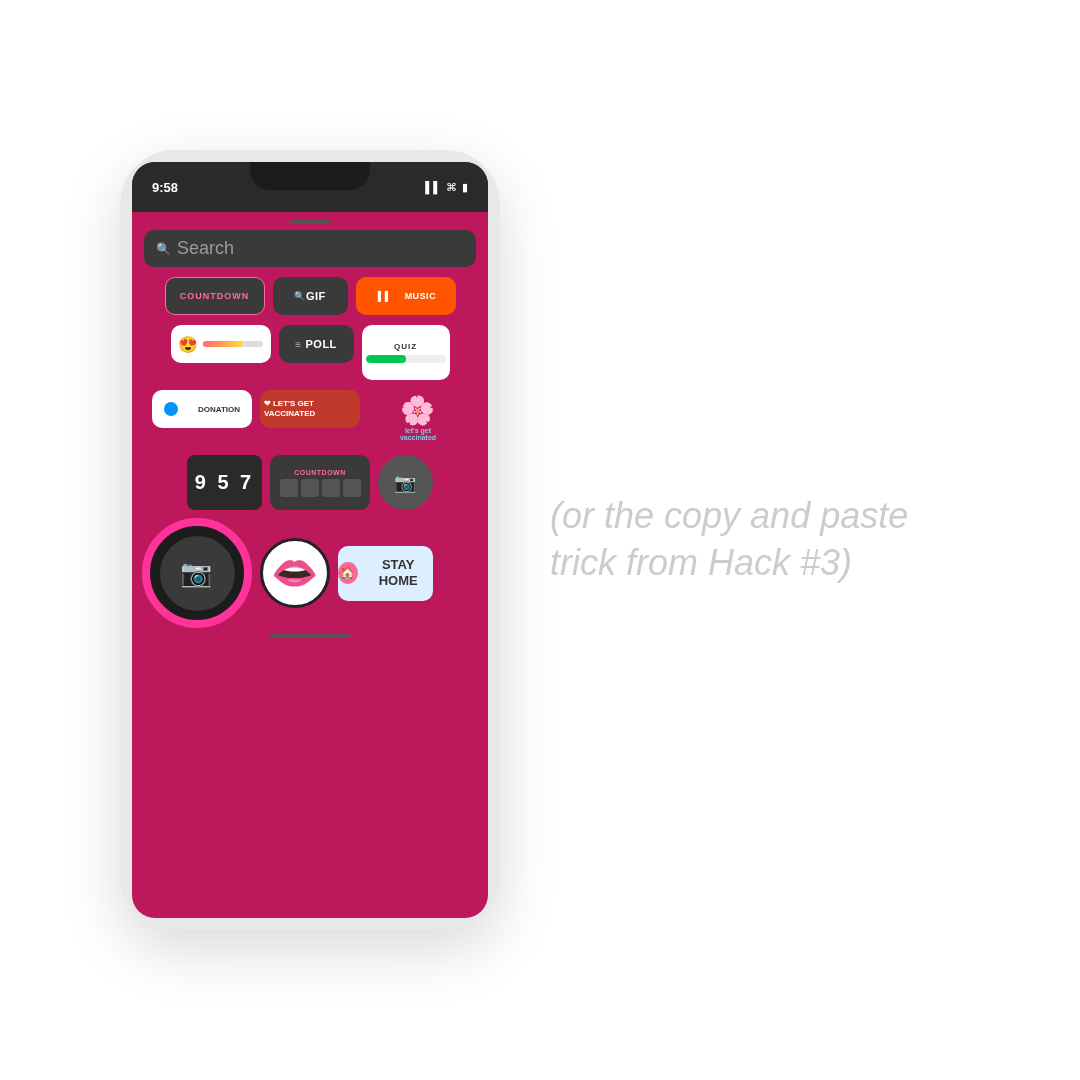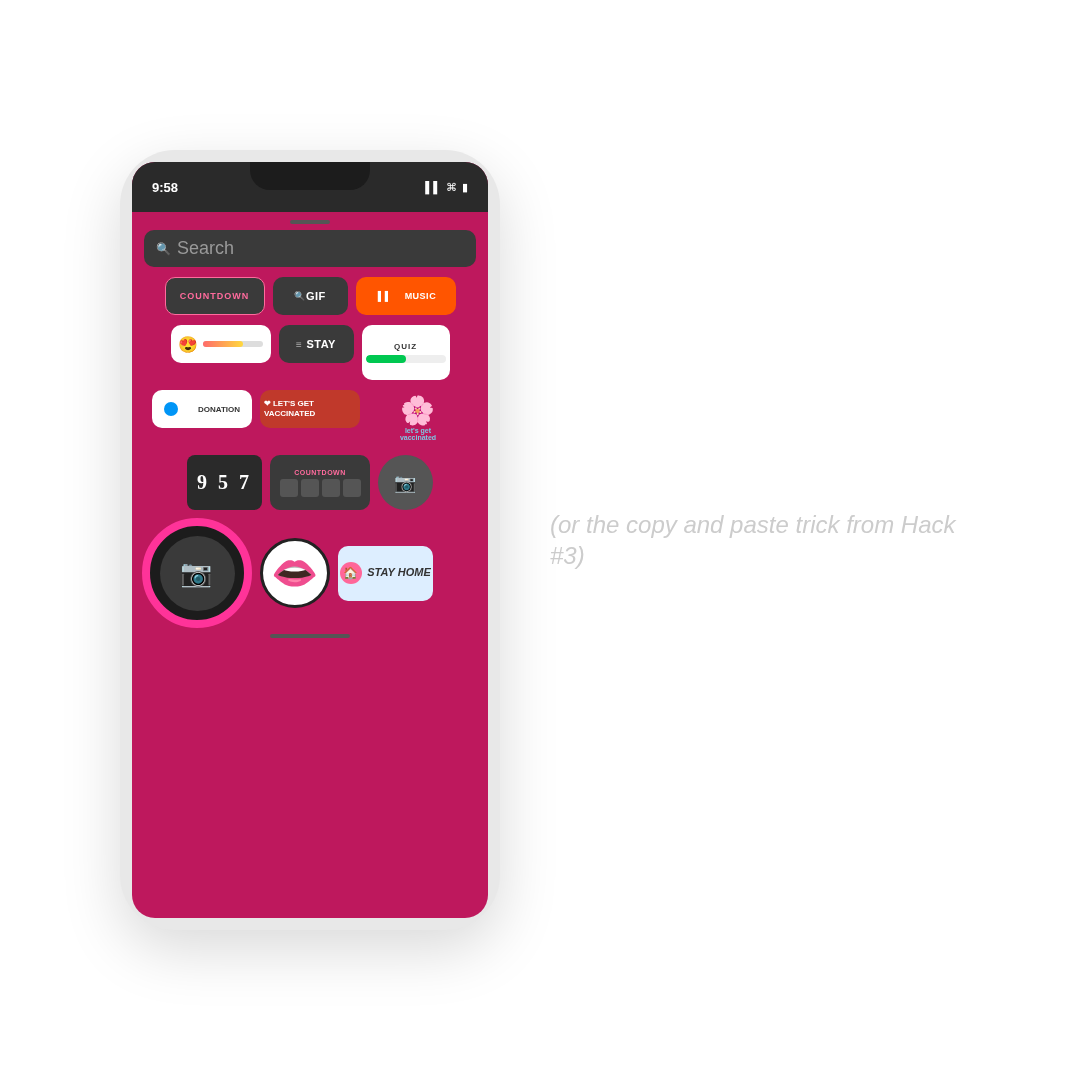--- a/index.html
+++ b/index.html
@@ -337,41 +337,41 @@
       width: 75px;
       height: 55px;
       background: #2a2a2a;
       border-radius: 8px;
       display: flex;
       align-items: center;
       justify-content: center;
       font-size: 22px;
       font-weight: 700;
       color: white;
-      font-family: Liberation Serif, serif;
+      font-family: Liberation Sans, sans-serif;
       letter-spacing: 2px;
     }
 
     
     .text-content {
       flex: 1;
       padding-left: 50px;
       padding-right: 40px;
     }
 
     .main-text {
       font-size: 42px;
       font-weight: 800;
       color: #111;
       line-height: 1.2;
       margin-bottom: 20px;
     }
 
     .secondary-text {
-      font-size: 24px;
+      font-size: 36px;
       font-weight: 700;
       color: #cccccc;
       line-height: 1.3;
     }
 
     .secondary-text .paren {
       font-style: italic;
       font-weight: 400;
     }
 
@@ -428,21 +428,21 @@
 
           <div class="sticker-row">
             <div class="sticker-btn sticker-emoji-slider">
               <span style="font-size:16px;">😍</span>
               <div class="slider-track">
                 <div class="slider-fill"></div>
               </div>
             </div>
             <div class="sticker-btn sticker-poll">
               <span style="font-size:10px;color:#aaa;">≡</span>
-              <span style="font-size:11px;color:white;font-weight:700;">STAY</span>
+              <span style="font-size:11px;color:white;font-weight:700;">POLL</span>
             </div>
             <div class="sticker-quiz">
               <span class="quiz-title">QUIZ</span>
               <div class="quiz-bar">
                 <div class="quiz-fill"></div>
               </div>
             </div>
           </div>
 
           <div class="sticker-row">
@@ -495,21 +495,21 @@
           <div style="width:70px;height:70px;flex-shrink:0;">
             <div style="width:70px;height:70px;border-radius:50%;background:white;display:flex;align-items:center;justify-content:center;font-size:38px;border:3px solid #222;">
               <span>👄</span>
             </div>
           </div>
 
           <div style="width:95px;height:55px;background:#ddeeff;border-radius:10px;display:flex;align-items:center;justify-content:center;gap:5px;">
             <div style="width:22px;height:22px;background:#ff6699;border-radius:50%;display:flex;align-items:center;justify-content:center;">
               <span style="font-size:12px;">🏠</span>
             </div>
-            <span style="font-size:11px;font-weight:700;color:#333;line-height:1.2;text-align:center;font-style:italic;">STAY HOME</span>
+            <span style="font-size:13px;font-weight:700;color:#333;line-height:1.2;text-align:center;">STAY HOME</span>
           </div>
 
         </div>
 
         <div class="home-bar"></div>
 
       </div>
     </div>
   </div>
 

